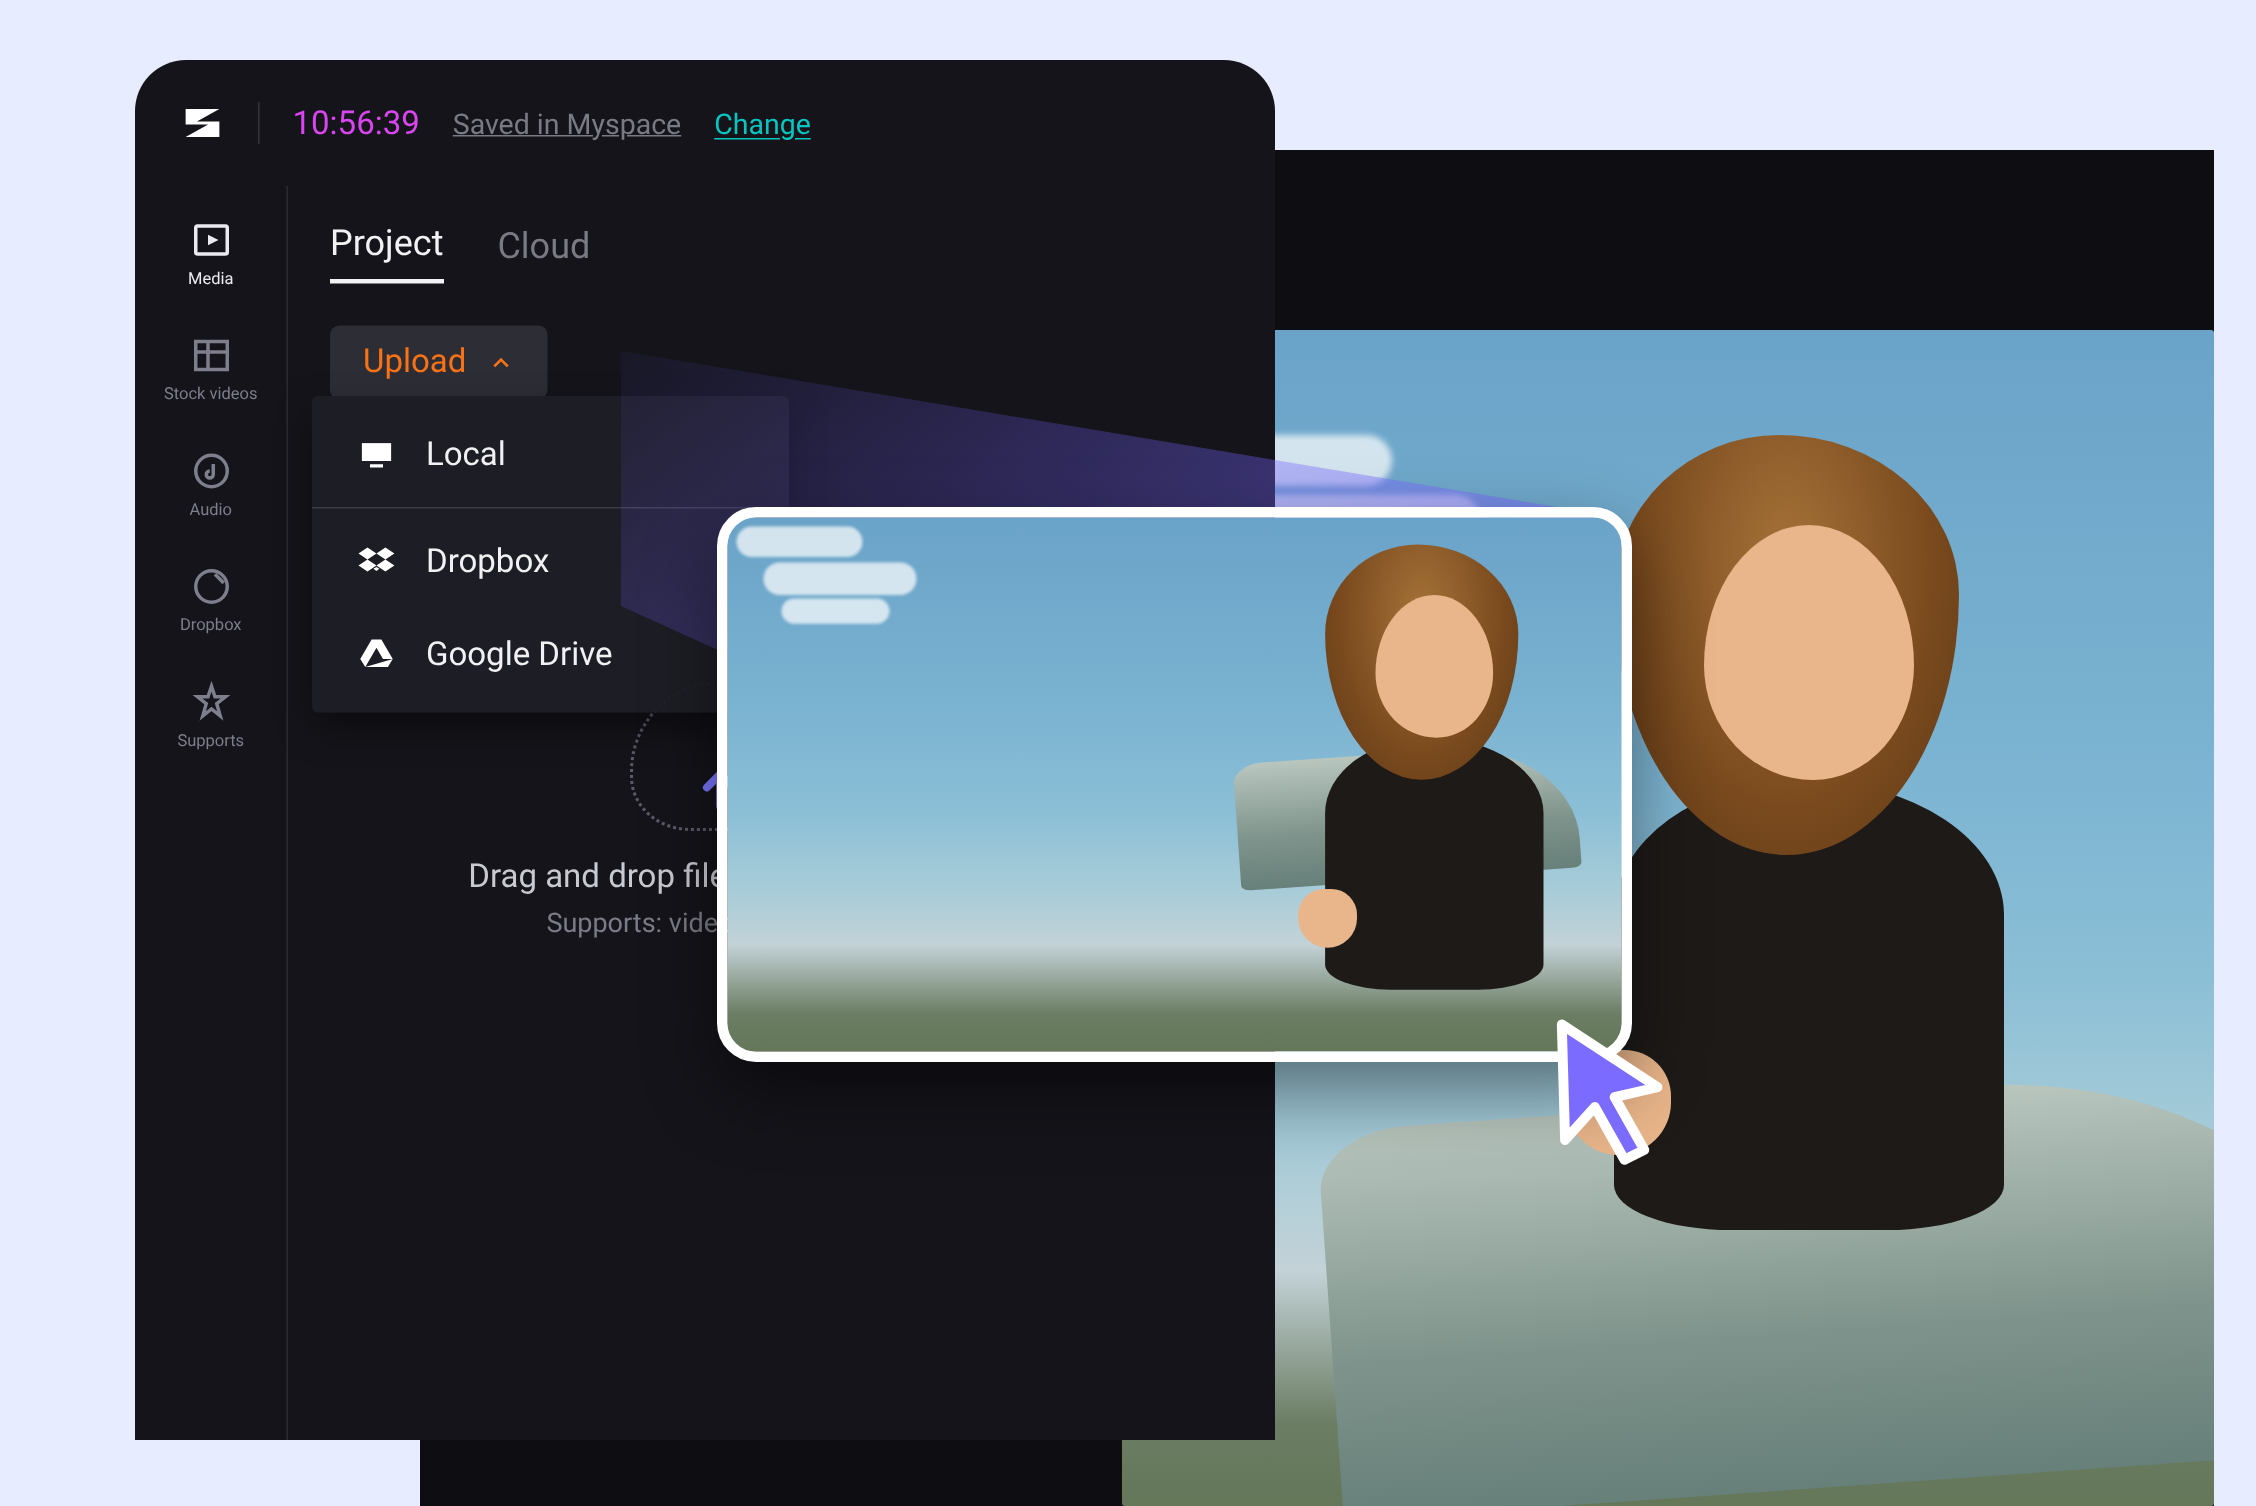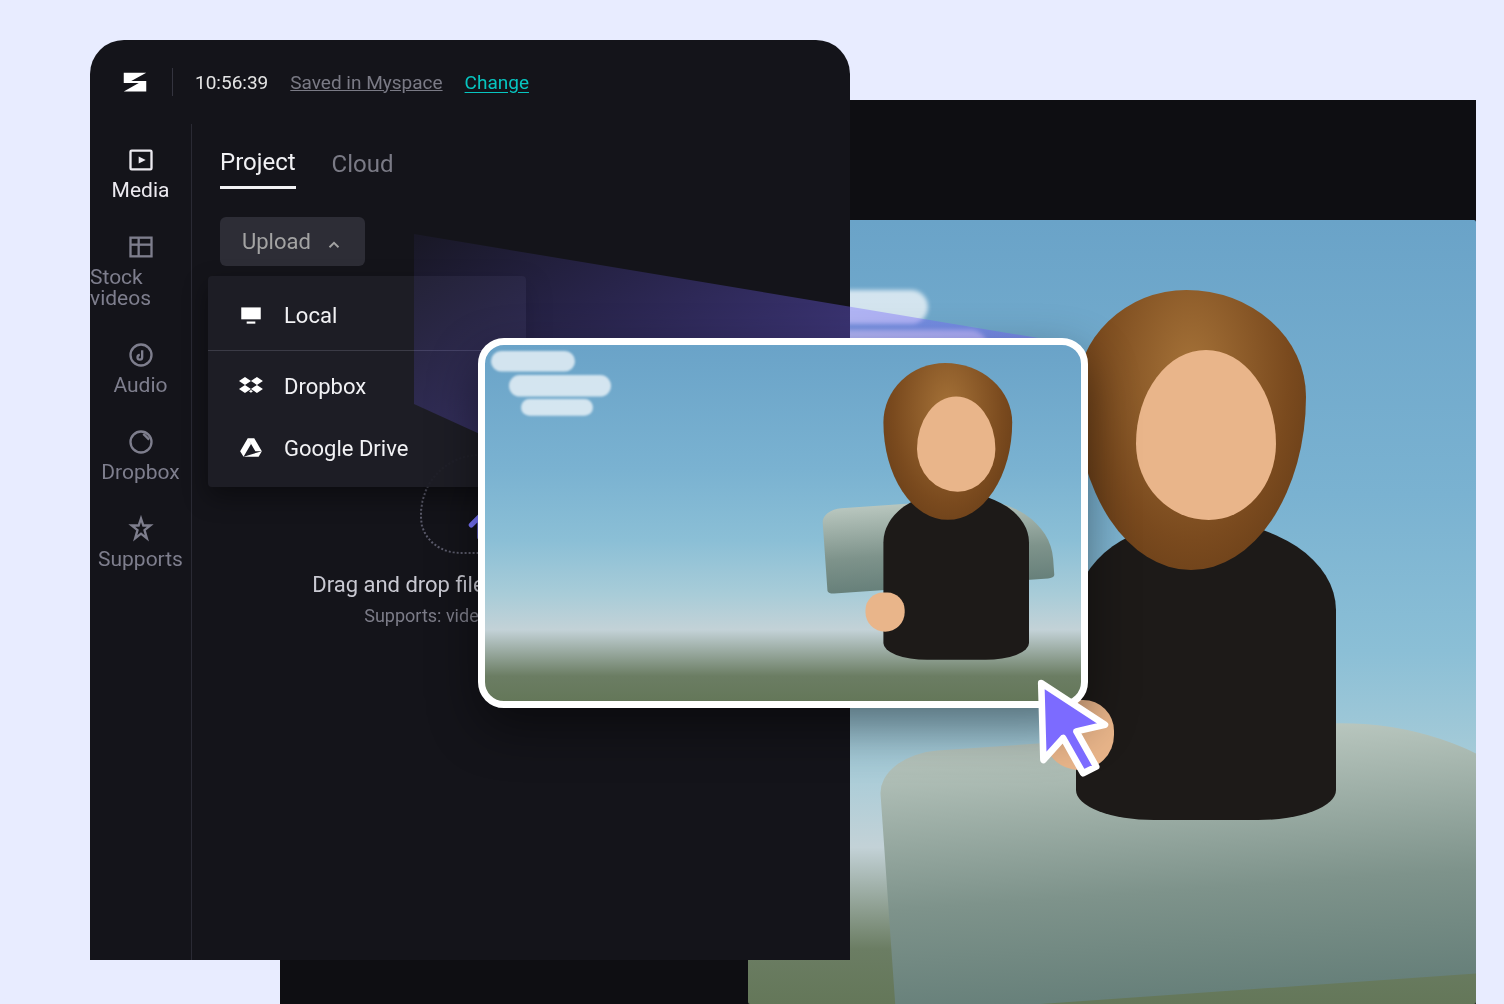--- a/index.html
+++ b/index.html
@@ -117,21 +117,21 @@
   display: flex;
   align-items: center;
   height: 84px;
   padding: 0 30px;
   gap: 22px;
 }
 .logo svg { display:block; }
 .topbar-divider {
   width:1px; height:28px; background:#34343f;
 }
-.saved-time { color:#e5e5e5; font-size:19px; }
+.saved-time { color:#d946ef; font-size:22px; }
 .saved-label { color:#7a7a85; font-size:19px;text-decoration:underline; }
 .change-link {
   color:#07c5c0; font-size:19px;
   text-decoration: underline;
   text-underline-offset:3px;
   cursor:pointer;
 }
 
 .editor-body {
   display:flex;
@@ -151,21 +151,21 @@
   width:100%;
   display:flex;
   flex-direction:column;
   align-items:center;
   gap:6px;
   color:#7e7e8d;
   cursor:pointer;
   padding: 6px 0;
 }
 .sidebar-item.active { color:#eceaf0; }
-.sidebar-item .lbl { font-size:21px; line-height:1; }
+.sidebar-item .lbl { font-size:11px; line-height:1; }
 .sidebar-item svg { width:28px; height:28px; }
 
 .panel {
   flex:1;
   padding: 24px 28px 0 28px;
   position: relative;
 }
 
 .tabs {
   display:flex; gap:36px; align-items:center;
@@ -178,35 +178,35 @@
   padding-bottom:10px;
   cursor:pointer;
 }
 .tab.active {
   color:#f2f2f5;
   border-bottom:3px solid #f2f2f5;
 }
 
 .upload-btn {
   display:inline-flex;
-  align-items:flex-end;
+  align-items:center;
   gap:14px;
   background:#2d2d36;
-  color:#a3a3a3;
+  color:#f97316;
   font-size:22px;
   padding: 12px 22px;
   border-radius:6px;
   cursor:pointer;
 }
 .upload-btn .chev { width:18px; height:18px; }
 
 .upload-menu {
   position:absolute;
   left: 16px;
-  top: 152px;
+  top: 140px;
   width: 318px;
   background: rgba(30,30,38,0.95);
   border-radius:4px;
   padding: 8px 0;
   box-shadow: 0 10px 24px rgba(0,0,0,.4);
   z-index: 5;
 }
 .upload-menu .menu-item {
   display:flex;
   align-items:center;

